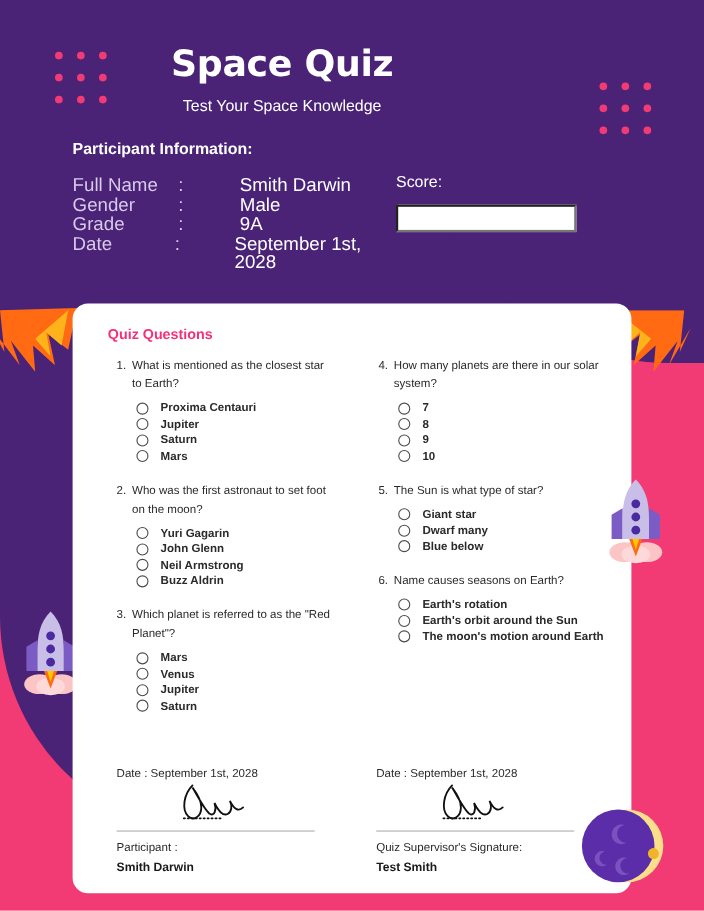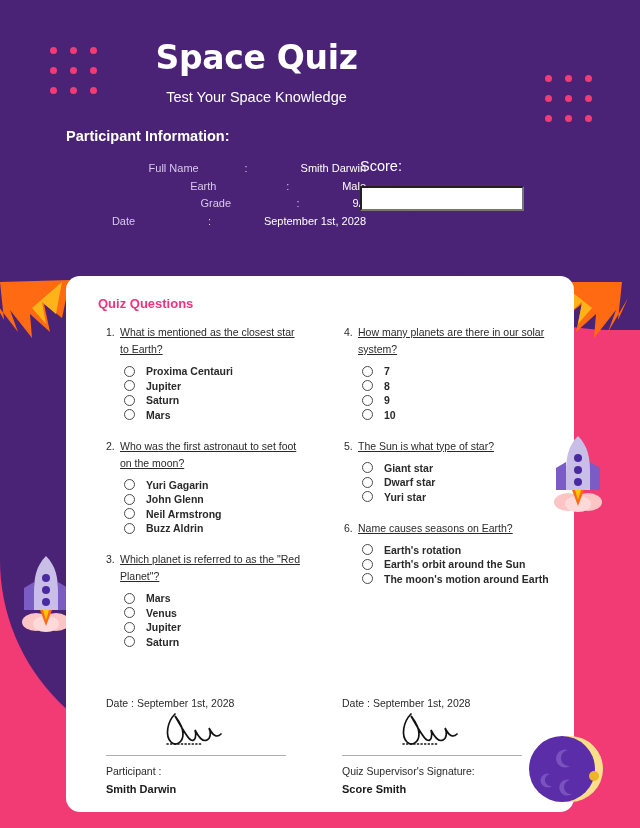--- a/index.html
+++ b/index.html
@@ -43,21 +43,21 @@
   .title {
     font-family: "DejaVu Sans", sans-serif;
     font-size: 33px; font-weight: 700; color: #FFFFFF;
     letter-spacing: -0.3px;
   }
   .subtitle { margin-top: 12px; font-size: 14.5px; color: #FFFFFF; font-weight: 400; }
 
   
   .pinfo { position: absolute; z-index: 6; left: 66px; top: 128px; width: 300px; }
   .pinfo-title { font-size: 14.5px; font-weight: 700; color: #FFFFFF; margin-bottom: 16px; }
-  .pinfo-row { display: flex; font-size: 11px; color: #D9C9EA; line-height: 17.5px; justify-content: flex-end; }
+  .pinfo-row { display: flex; font-size: 17px; color: #D9C9EA; line-height: 17.5px; }
   .pinfo-label { width: 96px; }
   .pinfo-colon { width: 56px; }
   .pinfo-value { color: #FFFFFF; }
 
   .score-block { position: absolute; z-index: 6; left: 360px; top: 158px; }
   .score-label { font-size: 14.5px; color: #FFFFFF; margin-bottom: 12px; }
   .score-box { width: 164px; height: 25px; background: #FFFFFF; }
 
   .instructions { position: absolute; z-index: 6; left: 66px; top: 240px;
     font-size: 12.5px; color: #FFFFFF; }
@@ -86,21 +86,21 @@
   .columns {
     position: absolute; left: 0; top: 48px; width: 508px;
     display: flex;
   }
   .col { width: 254px; padding: 0 16px 0 40px; }
   .col.right { padding: 0 12px 0 24px; }
 
   .q { margin-bottom: 17px; }
   .q-head { display: flex; font-size: 10.5px; color: #2A2A2A; line-height: 17px; }
   .q-num { width: 14px; flex: none; }
-  .q-text { flex: 1; text-decoration: underline; }
+  .q-text { flex: 1; }
   .opts { margin-top: 7px; padding-left: 18px; }
   .opt { display: flex; align-items: center; margin-bottom: 2.5px; font-weight: bold; }
   .radio {
     width: 11px; height: 11px; border: 1.3px solid #4A4A4A;
     border-radius: 50%; flex: none; background: #fff;
   }
   .opt-label { margin-left: 11px; font-size: 10.5px; color: #2A2A2A; }
 
   
   .sigs { position: absolute; left: 0; top: 0; width: 524px; height: 536px; pointer-events: none; margin-top: 31px; }
@@ -151,21 +151,21 @@
 
   <div class="pinfo">
     <div class="pinfo-title">Participant Information:</div>
 
     <div class="pinfo-row">
       <div class="pinfo-label">Full Name</div>
       <div class="pinfo-colon">:</div>
       <div class="pinfo-value">Smith Darwin</div>
     </div>
     <div class="pinfo-row">
-      <div class="pinfo-label">Earth</div>
+      <div class="pinfo-label">Gender</div>
       <div class="pinfo-colon">:</div>
       <div class="pinfo-value">Male</div>
     </div>
     <div class="pinfo-row">
       <div class="pinfo-label">Grade</div>
       <div class="pinfo-colon">:</div>
       <div class="pinfo-value">9A</div>
     </div>
     <div class="pinfo-row">
       <div class="pinfo-label">Date</div>
@@ -351,25 +351,25 @@
             <span class="q-num">5.</span>
             <span class="q-text">The Sun is what type of star?</span>
           </div>
           <div class="opts">
             <label class="opt">
               <span class="radio"></span>
               <span class="opt-label">Giant star</span>
             </label>
             <label class="opt">
               <span class="radio"></span>
-              <span class="opt-label">Dwarf star</span>
-            </label>
-            <label class="opt">
-              <span class="radio"></span>
-              <span class="opt-label">Yuri star</span>
+              <span class="opt-label">Dwarf many</span>
+            </label>
+            <label class="opt">
+              <span class="radio"></span>
+              <span class="opt-label">Blue below</span>
             </label>
           </div>
         </div>
 
         <div class="q">
           <div class="q-head">
             <span class="q-num">6.</span>
             <span class="q-text">Name causes seasons on Earth?</span>
           </div>
           <div class="opts">
@@ -409,19 +409,19 @@
       <div class="sig right">
         <div class="sig-date">Date : September 1st, 2028</div>
         <div class="sig-mark">
           <svg width="86" height="42" viewBox="0 0 86 42">
             <path d="M22 4 C14 12 12 26 18 32 C23 37 30 32 30 24 C30 16 25 10 22 6 C28 16 34 28 38 30 C42 32 44 26 42 20 C46 28 50 32 54 30 C58 28 58 22 56 18 C60 26 64 28 68 24" fill="none" stroke="#111" stroke-width="1.7" stroke-linecap="round"></path>
             <path d="M14 34 L48 34" stroke="#111" stroke-width="1.5" stroke-linecap="round" stroke-dasharray="1.2 2.4"></path>
           </svg>
         </div>
         <div class="sig-line"></div>
         <div class="sig-role">Quiz Supervisor's Signature:</div>
-        <div class="sig-name">Score Smith</div>
+        <div class="sig-name">Test Smith</div>
       </div>
 
     </div>
   </div>
 
 </div>
 
 </body></html>

